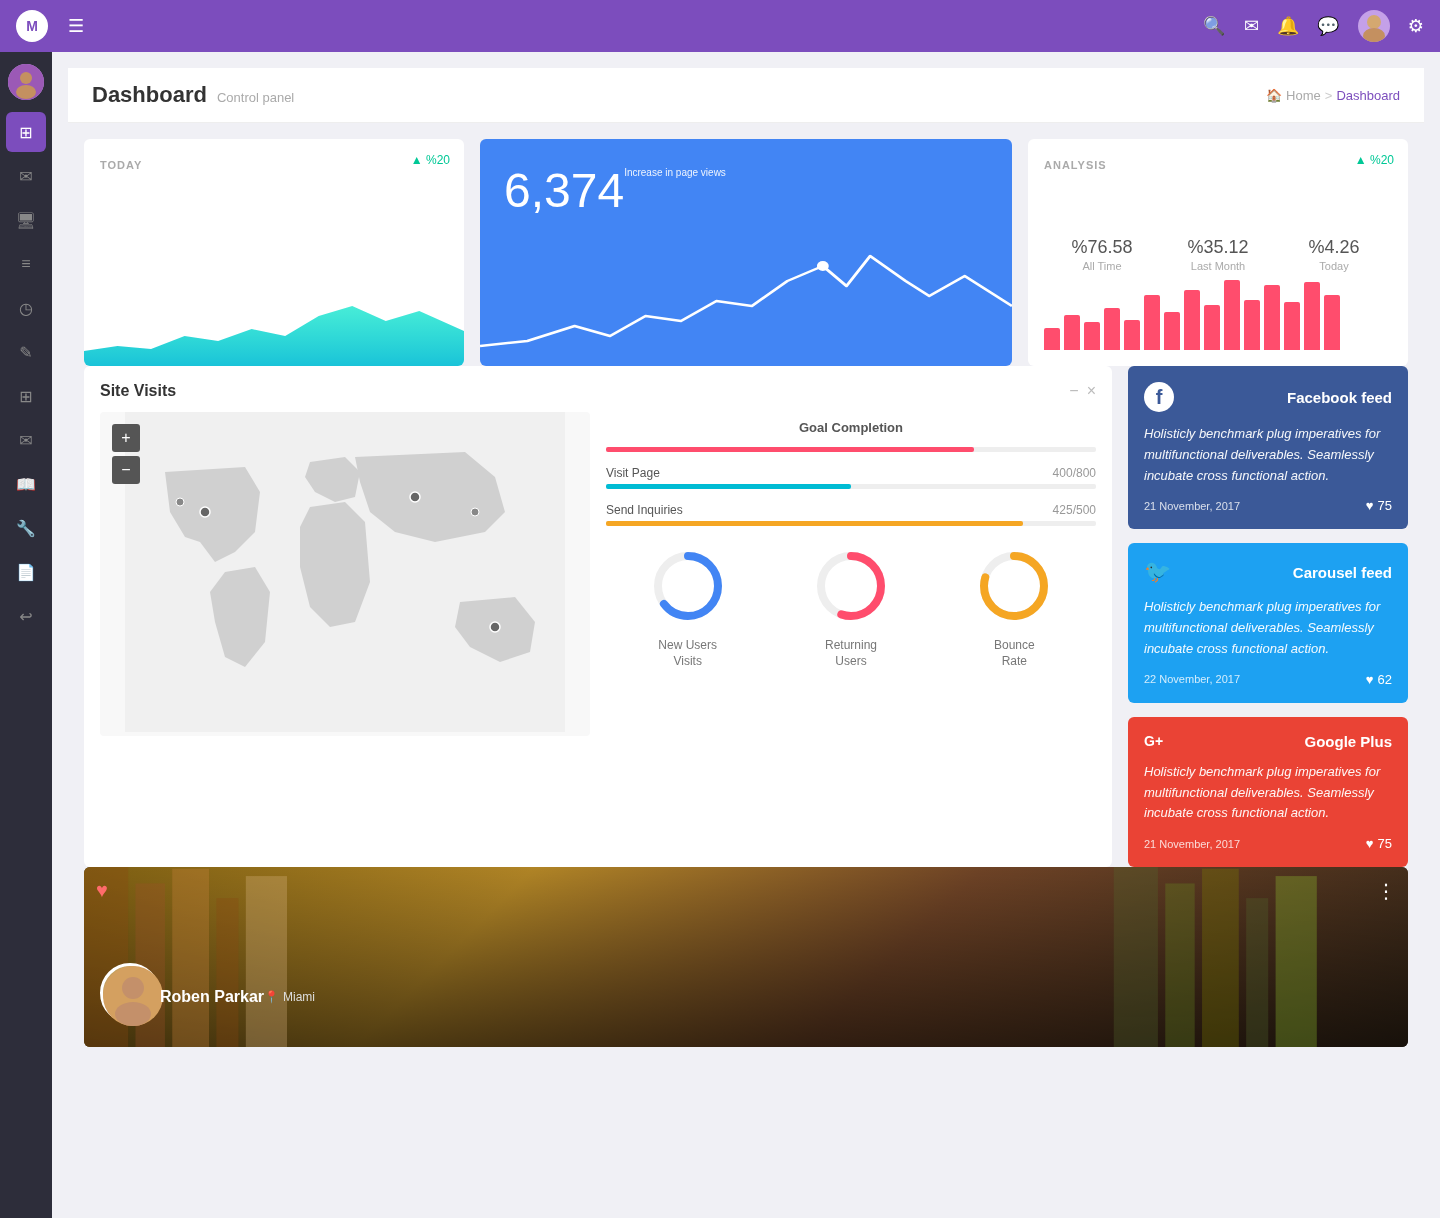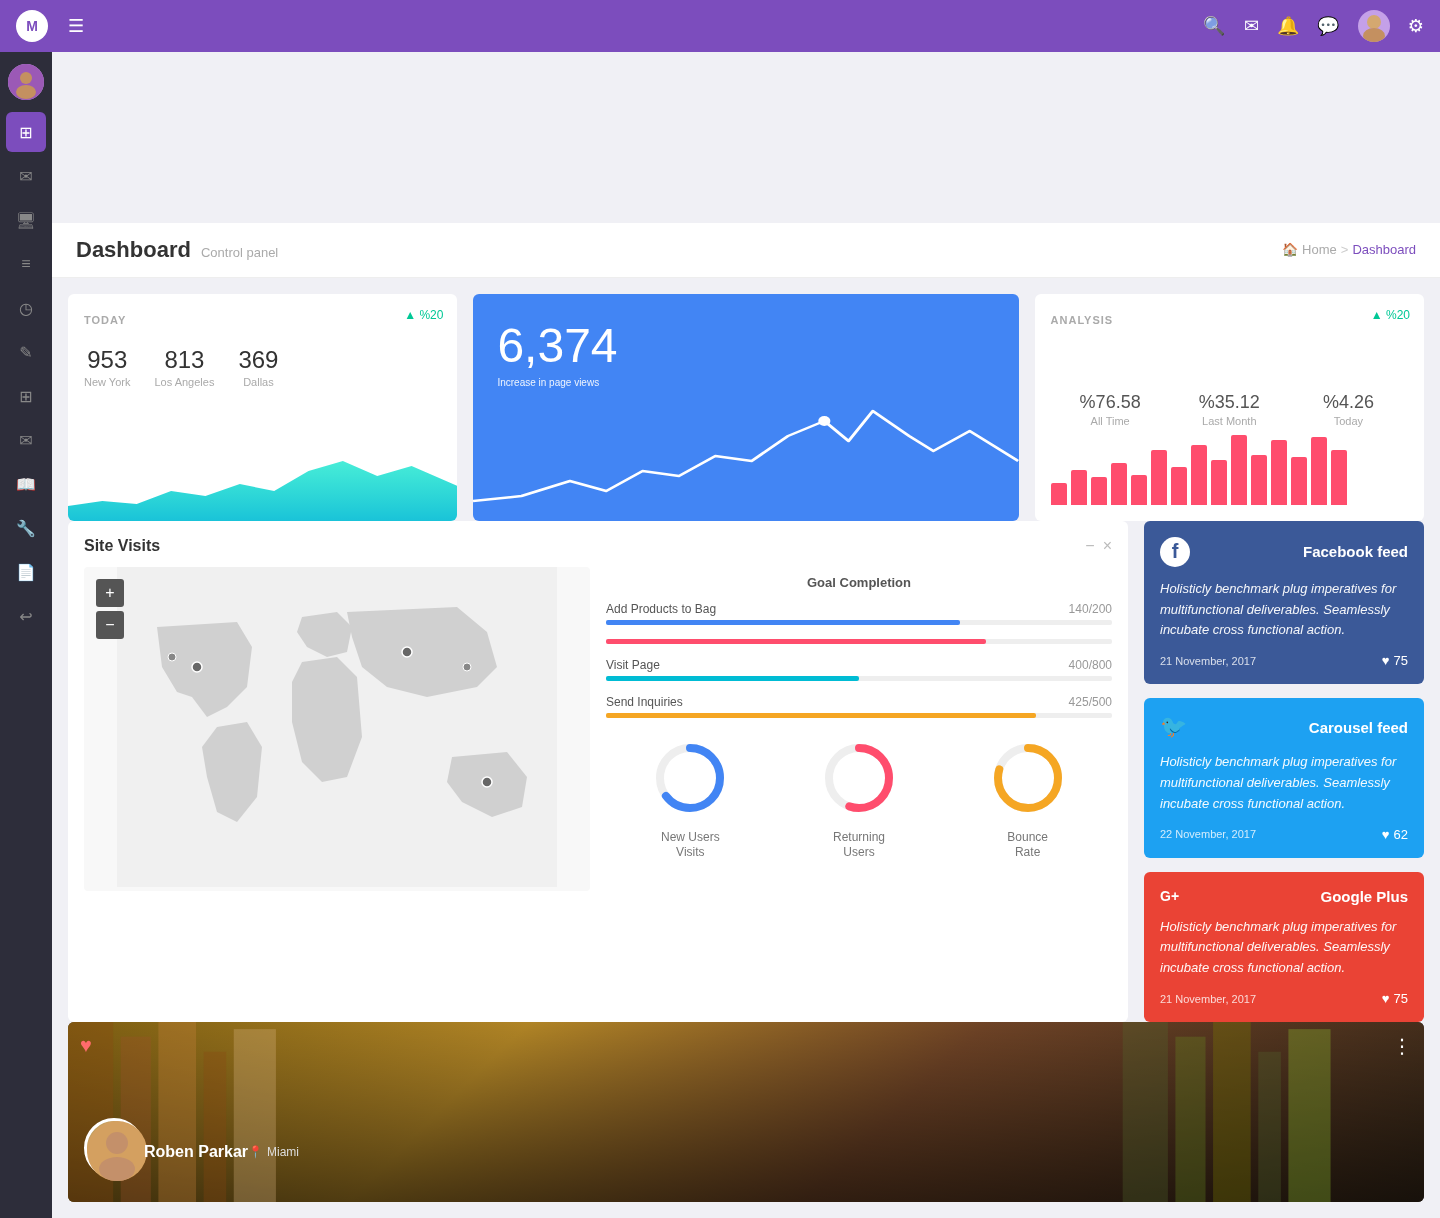--- a/index.html
+++ b/index.html
@@ -36,21 +36,21 @@
     }
     .sidebar-avatar { width: 36px; height: 36px; border-radius: 50%; background: #c4a0e8; margin-bottom: 8px; }
     .sidebar-item {
       width: 40px; height: 40px;
       display: flex; align-items: center; justify-content: center;
       color: #888; font-size: 16px; cursor: pointer; border-radius: 6px;
     }
     .sidebar-item.active { color: #fff; background: #7c4dbd; }
 
     
-    .content-area { flex: 1; padding: 0; display: flex; flex-direction: column; justify-content: flex-end; }
+    .content-area { flex: 1; padding: 16px; display: flex; flex-direction: column; }
 
     
     .header-bar {
       background: #fff;
       padding: 14px 24px;
       display: flex;
       align-items: center;
       justify-content: space-between;
       border-bottom: 1px solid #eee;
     }
@@ -85,21 +85,21 @@
 
     .blue-card {
       background: #4285f4;
       color: #fff;
       border-radius: 6px;
       padding: 24px;
       position: relative;
       overflow: hidden;
       min-height: 200px;
       display: flex;
-      flex-direction: column;
+      flex-direction: row;
     }
     .blue-card-number { font-size: 48px; font-weight: 300; }
     .blue-card-subtitle { font-size: 10px; opacity: 0.9; margin-top: 4px; }
 
     
     .analysis-values { display: flex; gap: 0; margin: 16px 0 8px; }
     .analysis-val-item { text-align: center; flex: 1; margin-top: 48px; }
     .analysis-val-num { font-size: 18px; font-weight: 400; color: #555; }
     .analysis-val-label { font-size: 11px; color: #aaa; margin-top: 2px; }
 
@@ -263,34 +263,20 @@
       </div>
     </div>
 
     <div class="dashboard-content">
 
       <div class="stats-row">
 
         <div class="stat-card">
           <span class="stat-card-label">TODAY</span>
           <span class="stat-card-badge">▲ %20</span>
-          <div class="stat-card-values">
-            <div class="stat-val-item">
-              <div class="stat-val-num">953</div>
-              <div class="stat-val-city">New York</div>
-            </div>
-            <div class="stat-val-item">
-              <div class="stat-val-num">813</div>
-              <div class="stat-val-city">Los Angeles</div>
-            </div>
-            <div class="stat-val-item">
-              <div class="stat-val-num">369</div>
-              <div class="stat-val-city">Dallas</div>
-            </div>
-          </div>
           
           <svg width="100%" height="85" viewBox="0 0 340 85" preserveAspectRatio="none" style="position:absolute;bottom:0;left:0;">
             <defs>
               <linearGradient id="tealGrad" x1="0" y1="0" x2="0" y2="1">
                 <stop offset="0%" stop-color="#00e5c8" stop-opacity="0.8"></stop>
                 <stop offset="100%" stop-color="#00bcd4" stop-opacity="1"></stop>
               </linearGradient>
             </defs>
             <path d="M0,70 L30,65 L60,68 L90,55 L120,60 L150,48 L180,55 L210,35 L240,25 L270,40 L300,30 L340,50 L340,85 L0,85 Z" fill="url(#tealGrad)" opacity="0.9"></path>
           </svg>
@@ -379,29 +365,20 @@
                 <circle cx="55" cy="90" r="4" fill="#888" stroke="#fff" stroke-width="1"></circle>
                 <circle cx="290" cy="85" r="5" fill="#666" stroke="#fff" stroke-width="1.5"></circle>
                 <circle cx="350" cy="100" r="4" fill="#888" stroke="#fff" stroke-width="1"></circle>
                 <circle cx="370" cy="215" r="5" fill="#666" stroke="#fff" stroke-width="1.5"></circle>
               </svg>
             </div>
 
             <div class="goals-section">
               <div class="goals-title">Goal Completion</div>
 
-              <div class="goal-item">
-                <div class="goal-header">
-                  <span class="goal-name">Add Products to Bag</span>
-                  <span class="goal-count">140/200</span>
-                </div>
-                <div class="goal-bar-track">
-                  <div class="goal-bar-fill" style="width:70%;background:#4285f4"></div>
-                </div>
-              </div>
               <div class="goal-item">
                 <div class="goal-bar-track">
                   <div class="goal-bar-fill" style="width:75%;background:#ff4d6d"></div>
                 </div>
               </div>
               <div class="goal-item">
                 <div class="goal-header">
                   <span class="goal-name">Visit Page</span>
                   <span class="goal-count">400/800</span>
                 </div>

